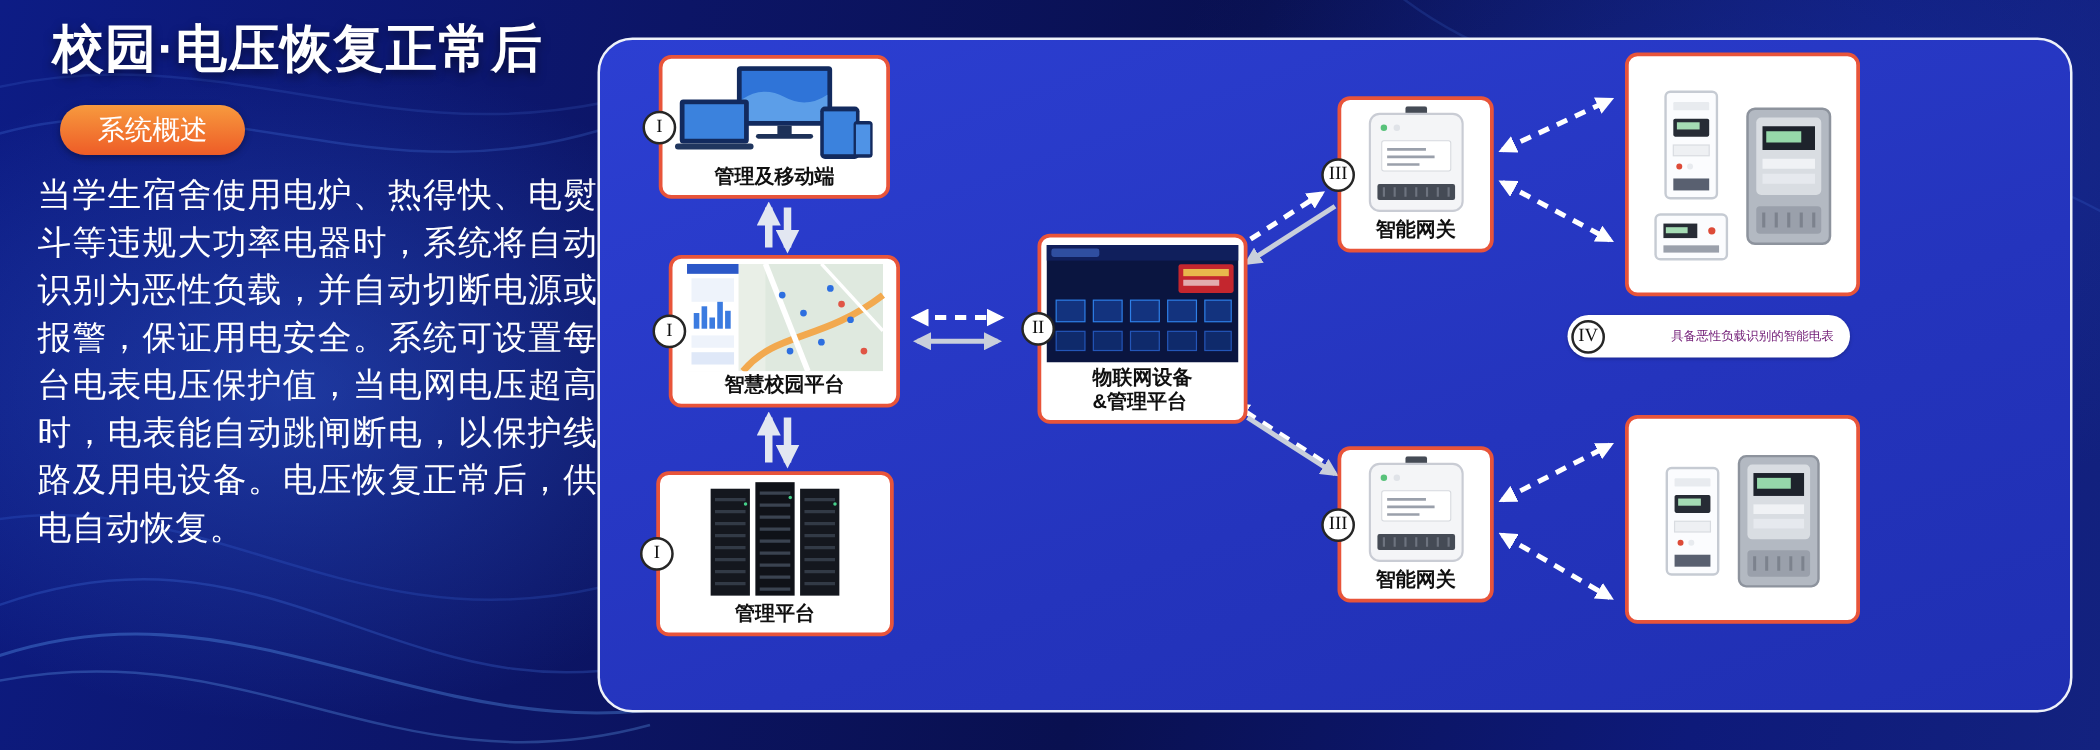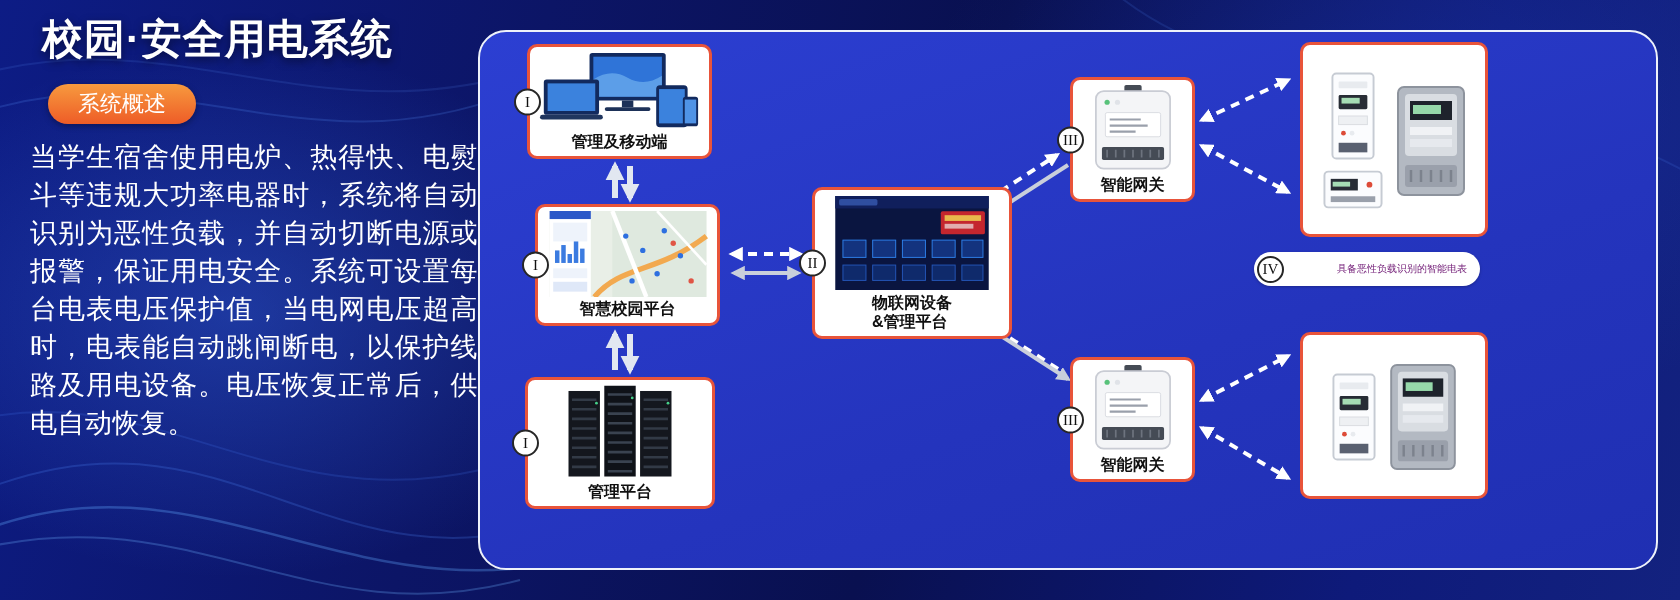--- a/index.html
+++ b/index.html
@@ -52,21 +52,21 @@
   <path d="M-40 500 C 220 380, 320 600, 560 520 S 980 470, 1240 560" stroke="rgba(80,140,255,.22)" stroke-width="2" fill="none"></path>
   <path d="M-40 540 C 200 430, 360 640, 620 545" stroke="rgba(100,170,255,.32)" stroke-width="2.5" fill="none"></path>
   <path d="M-60 430 C 140 360, 260 520, 480 470" stroke="rgba(70,130,250,.18)" stroke-width="2" fill="none"></path>
   <path d="M-60 560 C 180 480, 300 640, 520 580" stroke="rgba(110,180,255,.28)" stroke-width="2" fill="none"></path>
   <path d="M-40 120 C 160 40, 300 180, 520 90" stroke="rgba(90,150,255,.20)" stroke-width="2" fill="none"></path>
   <path d="M-40 80 C 180 10, 320 150, 560 60" stroke="rgba(90,150,255,.14)" stroke-width="2" fill="none"></path>
   <path d="M1100 -20 C 1250 120, 1500 60, 1700 180" stroke="rgba(80,140,255,.15)" stroke-width="2" fill="none"></path>
 </svg>
 
 <header class="intro">
-  <h1 class="title">校园·安全用电系统</h1>
+  <h1 class="title">校园·电压恢复正常后</h1>
   <div><span class="badge">系统概述</span></div>
   <p class="desc">当学生宿舍使用电炉、热得快、电熨斗等违规大功率电器时，系统将自动识别为恶性负载，并自动切断电源或报警，保证用电安全。系统可设置每台电表电压保护值，当电网电压超高时，电表能自动跳闸断电，以保护线路及用电设备。电压恢复正常后，供电自动恢复。</p>
 </header>
 
 <section class="panel">
 
   <svg class="arrows" width="1180" height="540">
     <defs>
       <marker id="mW" viewBox="0 0 10 10" refX="7.5" refY="5" markerWidth="3.6" markerHeight="3.6" orient="auto-start-reverse">
           <path d="M0 0L10 5L0 10z" fill="#ffffff"></path>
@@ -158,21 +158,21 @@
         <path d="M51 12h28M51 23h28M51 34h28M51 45h28M51 56h28M51 67h28M51 78h28M51 89h28M51 100h28" stroke="#3a4350" stroke-width="3"></path>
         <path d="M92 18h28M92 29h28M92 40h28M92 51h28M92 62h28M92 73h28M92 84h28M92 95h28" stroke="#323a46" stroke-width="3"></path>
         <circle cx="38" cy="22" r="1.6" fill="#46d08a"></circle>
           <circle cx="79" cy="16" r="1.6" fill="#46d08a"></circle>
           <circle cx="120" cy="22" r="1.6" fill="#46d08a"></circle>
       </svg>
     </div>
     <div class="node-label">管理平台</div>
   </div>
 
-  <div class="node" style="left:332px;top:155px;width:200px;height:152px;">
+  <div class="node" style="left:350px;top:155px;width:168px;height:152px;">
     <span class="numeral">II</span>
     <div class="art">
       <svg width="154" height="94" viewBox="0 0 160 98">
         <rect width="160" height="98" fill="#0a1540"></rect>
         <rect width="160" height="13" fill="#101f5c"></rect>
         <rect x="4" y="3" width="40" height="7" rx="2" fill="#2f4ea0"></rect>
         <rect x="110" y="16" width="46" height="24" rx="2" fill="#c4262e"></rect>
         <rect x="114" y="20" width="38" height="6" fill="#e8b84c"></rect>
         <rect x="114" y="29" width="30" height="5" fill="#f0e6e6" opacity=".7"></rect>
         <rect x="8" y="46" width="24" height="18" fill="#13337e" stroke="#2e7fe8"></rect>

